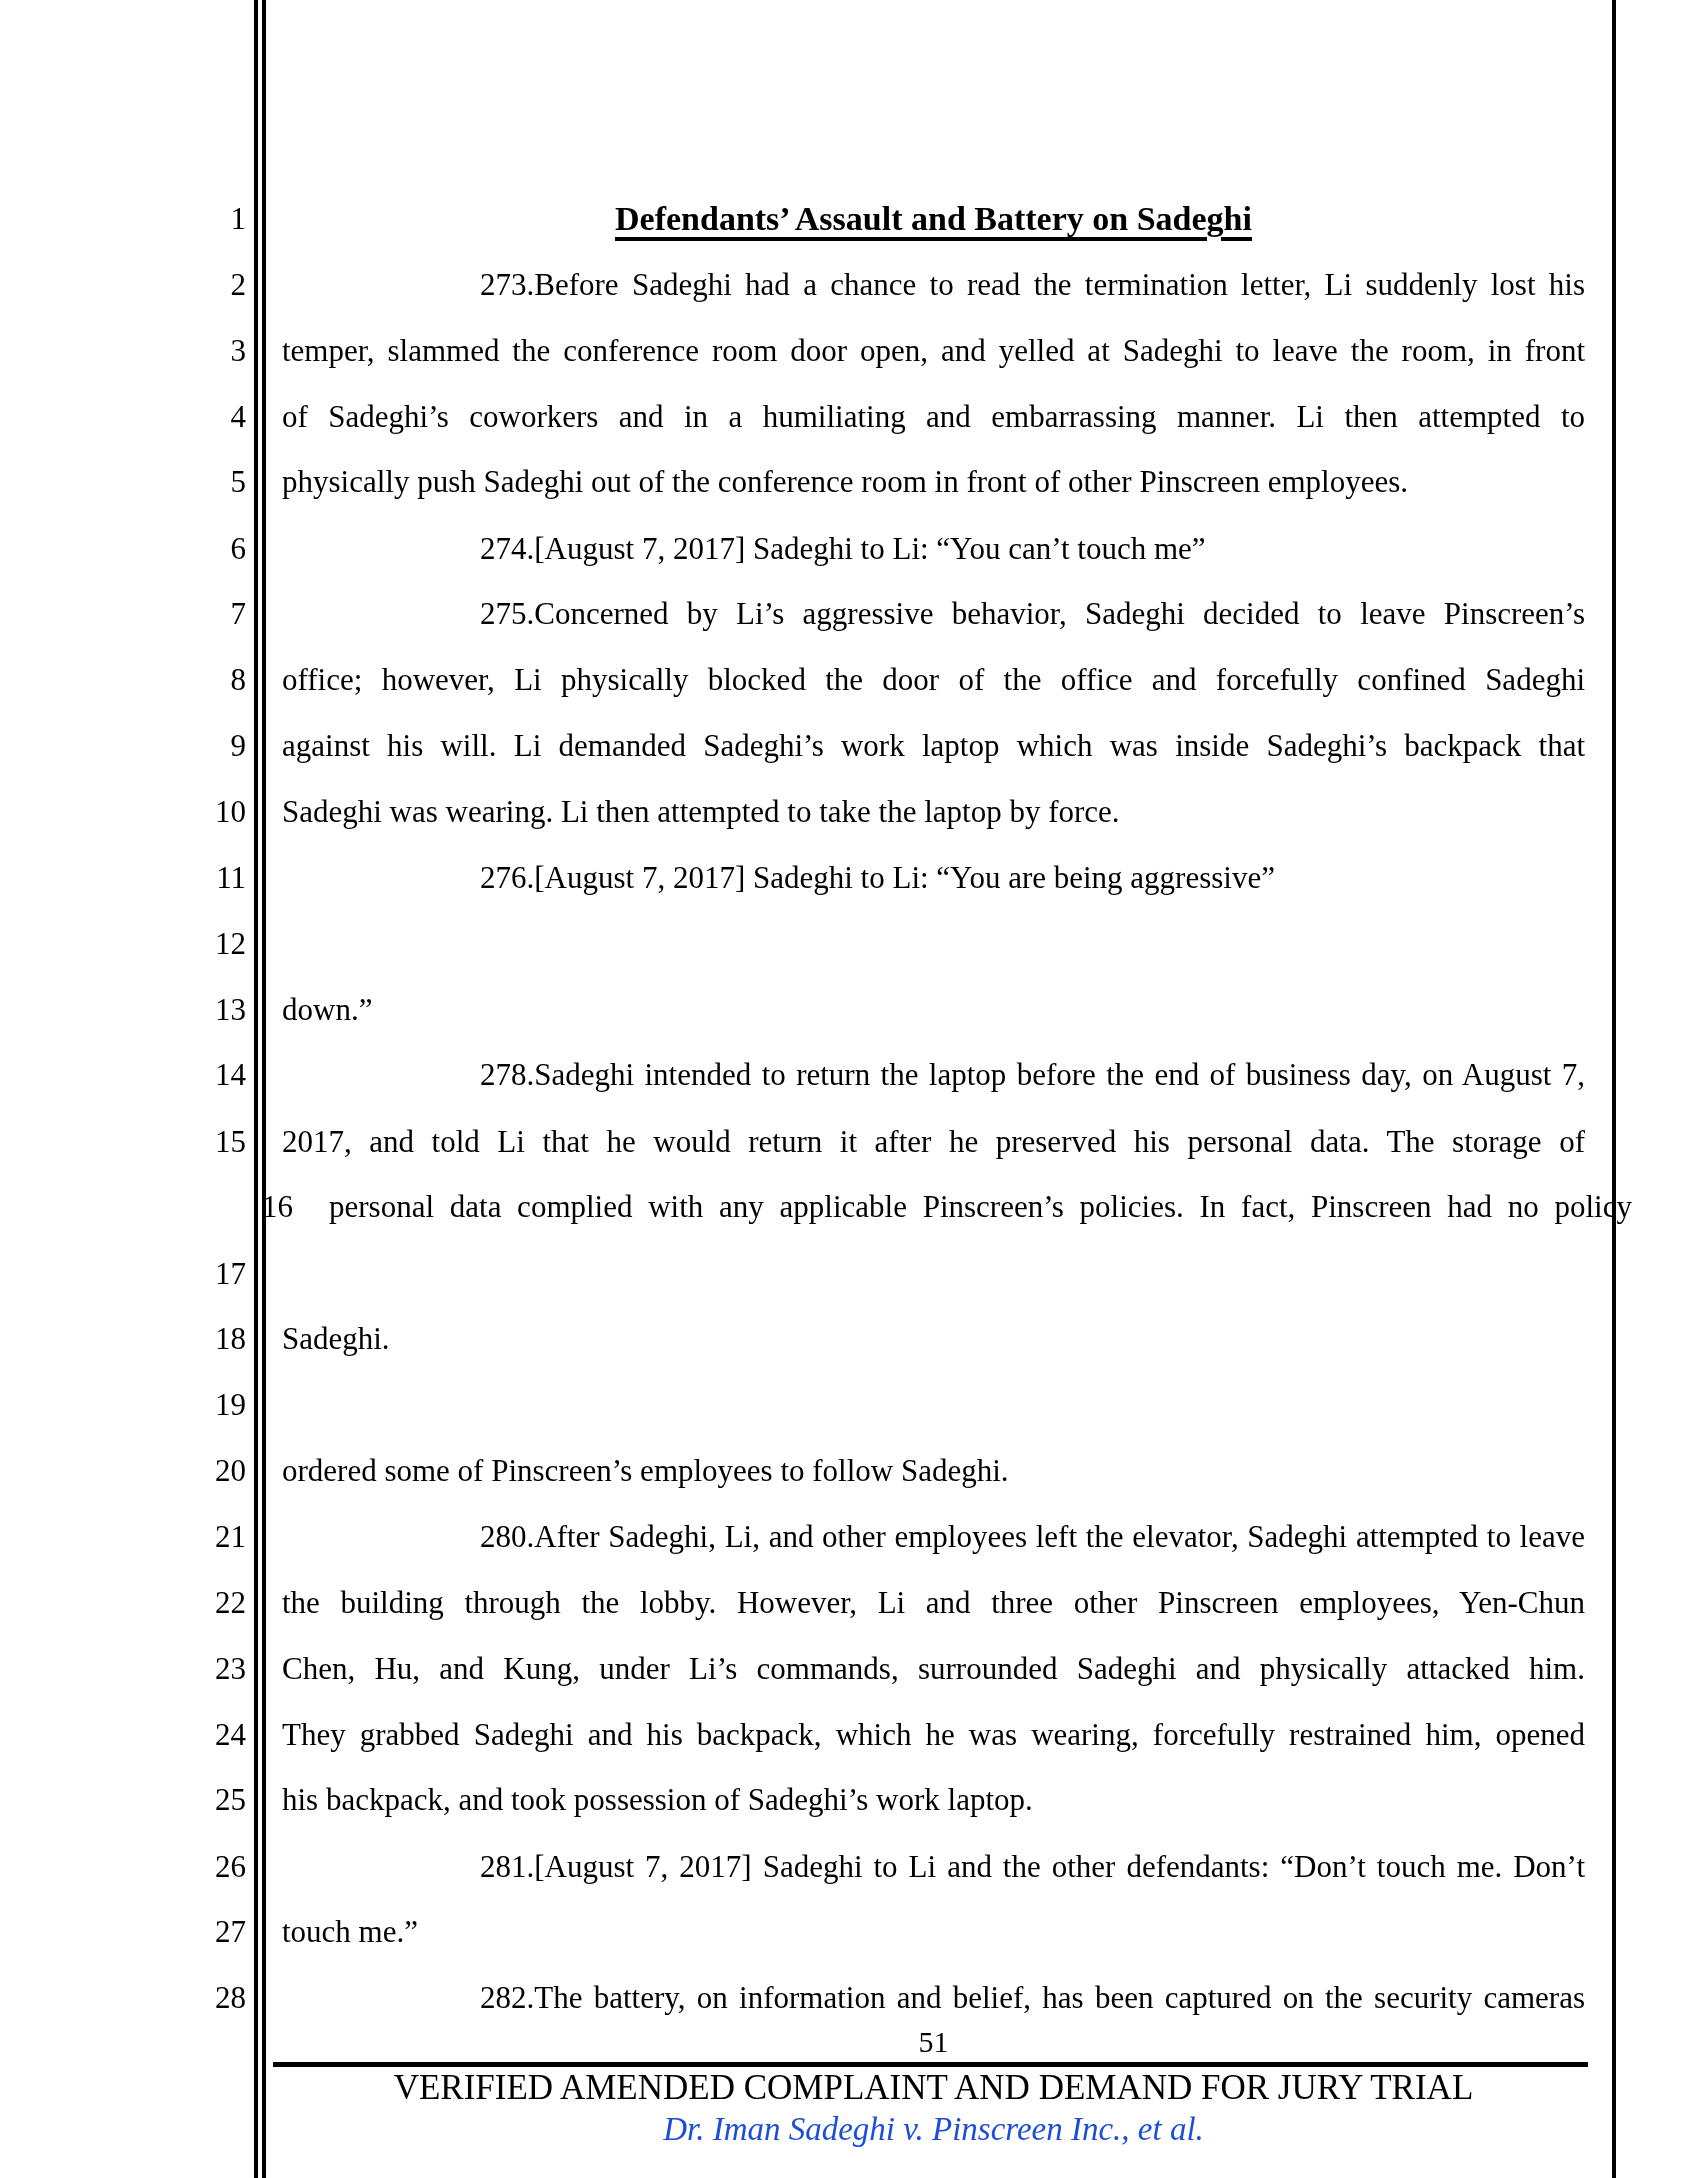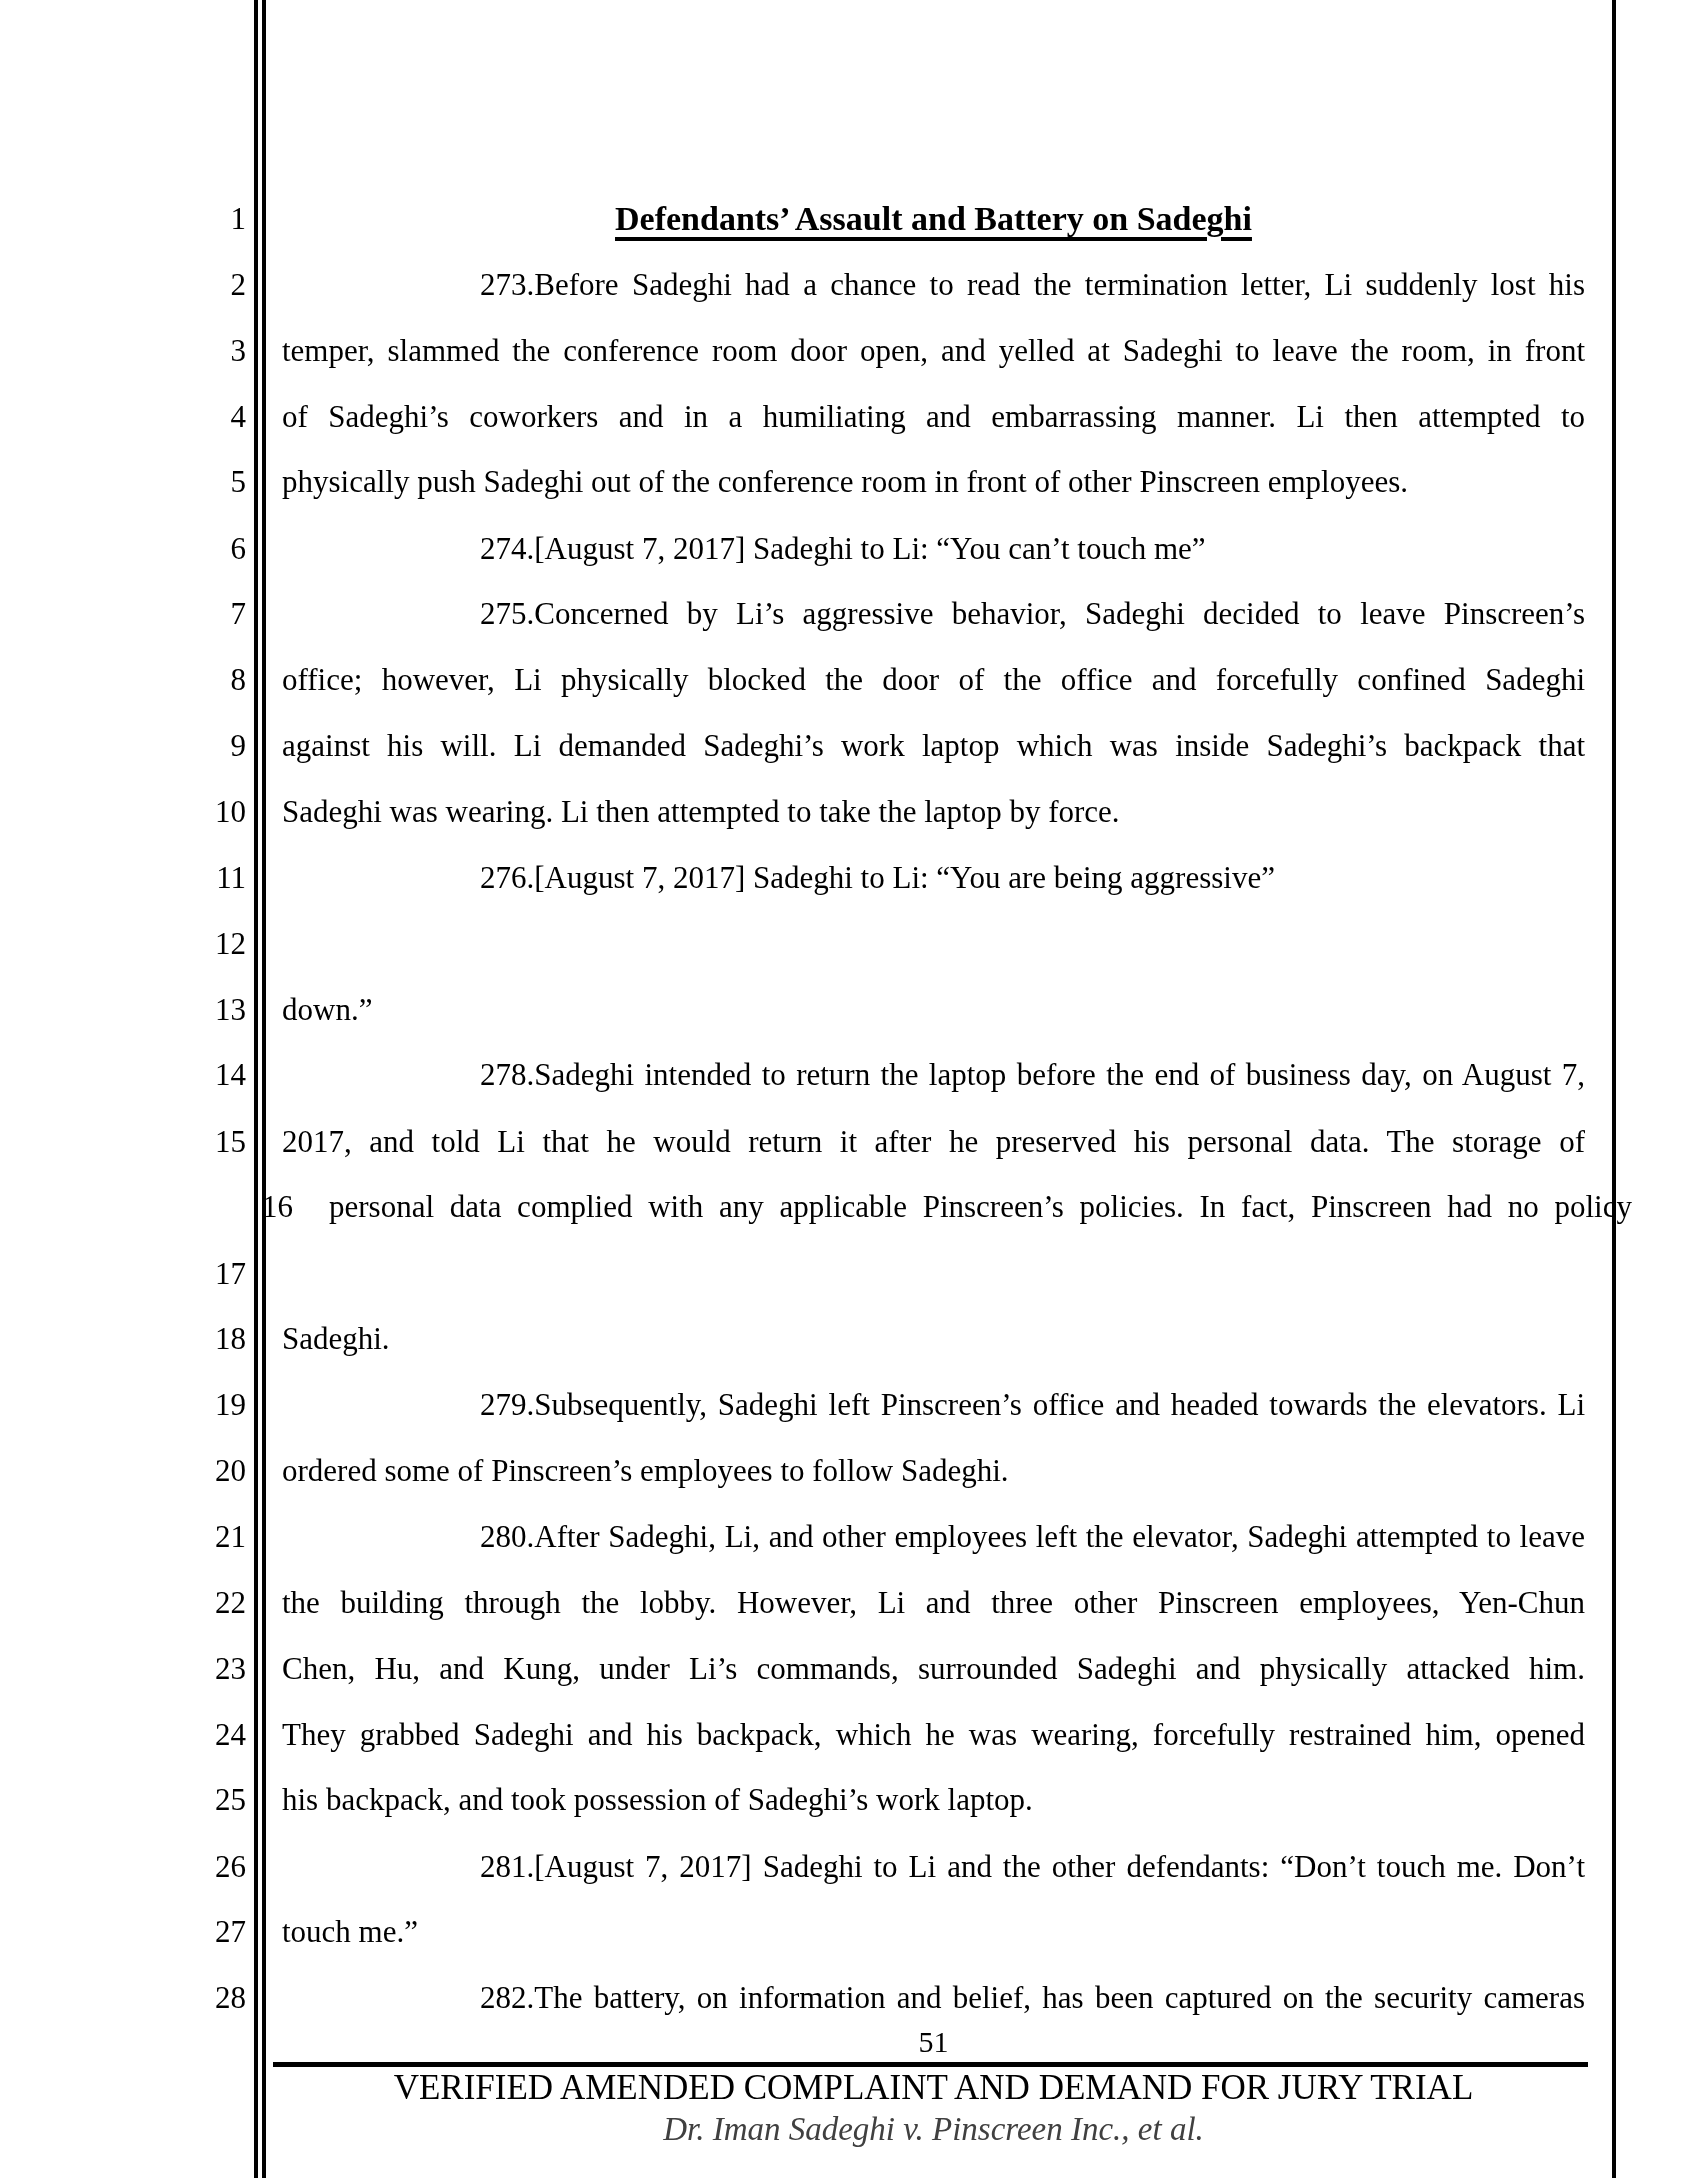--- a/index.html
+++ b/index.html
@@ -97,21 +97,20 @@
       </div>
       <div class="row" style="top: 1241px;">
         <span class="num">17</span>
       </div>
       <div class="row" style="top: 1306px;">
         <span class="num">18</span>
         <div class="txt nowrap">Sadeghi.</div>
       </div>
       <div class="row" style="top: 1372px;">
         <span class="num">19</span>
-        <div class="txt just indent"><span class="pnum">279.</span>Subsequently, Sadeghi left Pinscreen’s office and headed towards the elevators. Li</div>
       </div>
       <div class="row" style="top: 1438px;">
         <span class="num">20</span>
         <div class="txt nowrap">ordered some of Pinscreen’s employees to follow Sadeghi.</div>
       </div>
       <div class="row" style="top: 1504px;">
         <span class="num">21</span>
         <div class="txt just indent"><span class="pnum">280.</span>After Sadeghi, Li, and other employees left the elevator, Sadeghi attempted to leave</div>
       </div>
       <div class="row" style="top: 1570px;">
@@ -140,15 +139,15 @@
       </div>
       <div class="row" style="top: 1965px;">
         <span class="num">28</span>
         <div class="txt just indent"><span class="pnum">282.</span>The battery, on information and belief, has been captured on the security cameras</div>
       </div>
     </div>
 
   <div class="pageno">51</div>
   <div class="footrule"></div>
   <div class="foottitle">VERIFIED AMENDED COMPLAINT AND DEMAND FOR JURY TRIAL</div>
-  <div class="footcase" style="color: #404040;">Dr. Iman Sadeghi v. Pinscreen Inc., et al.</div>
+  <div class="footcase" style="color: #1d4ed8;">Dr. Iman Sadeghi v. Pinscreen Inc., et al.</div>
 </div>
 
 
 </body></html>

